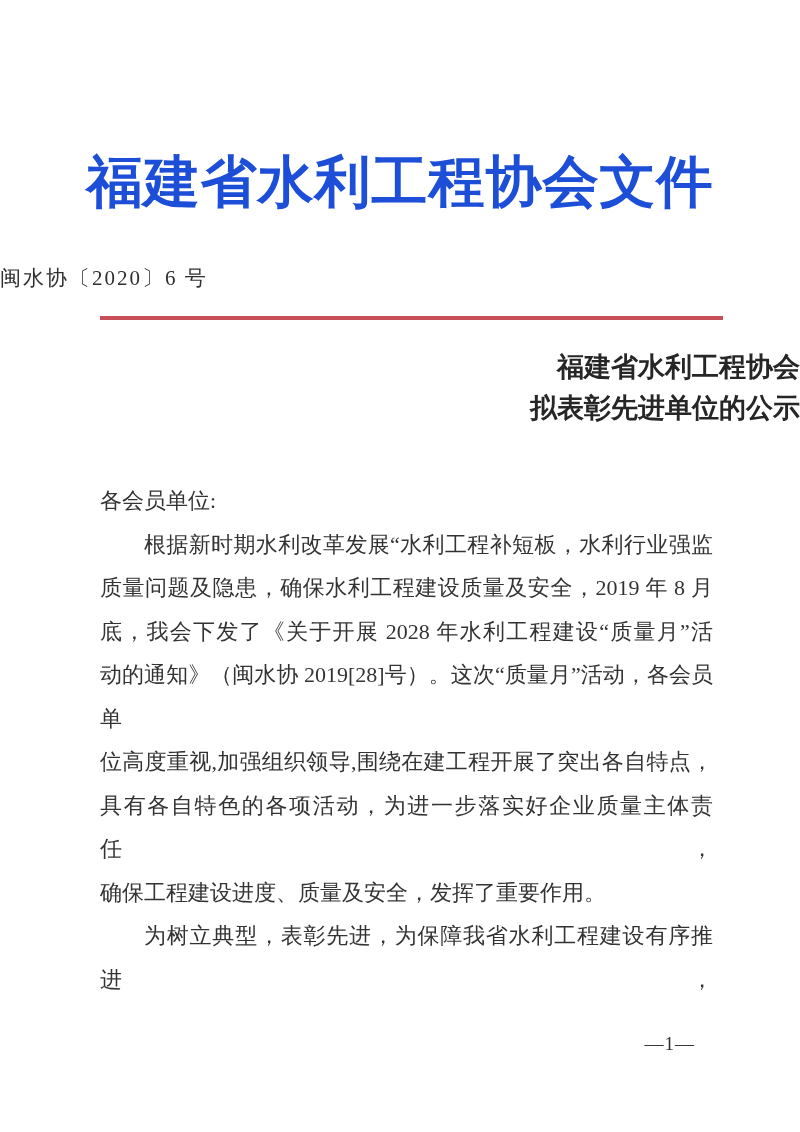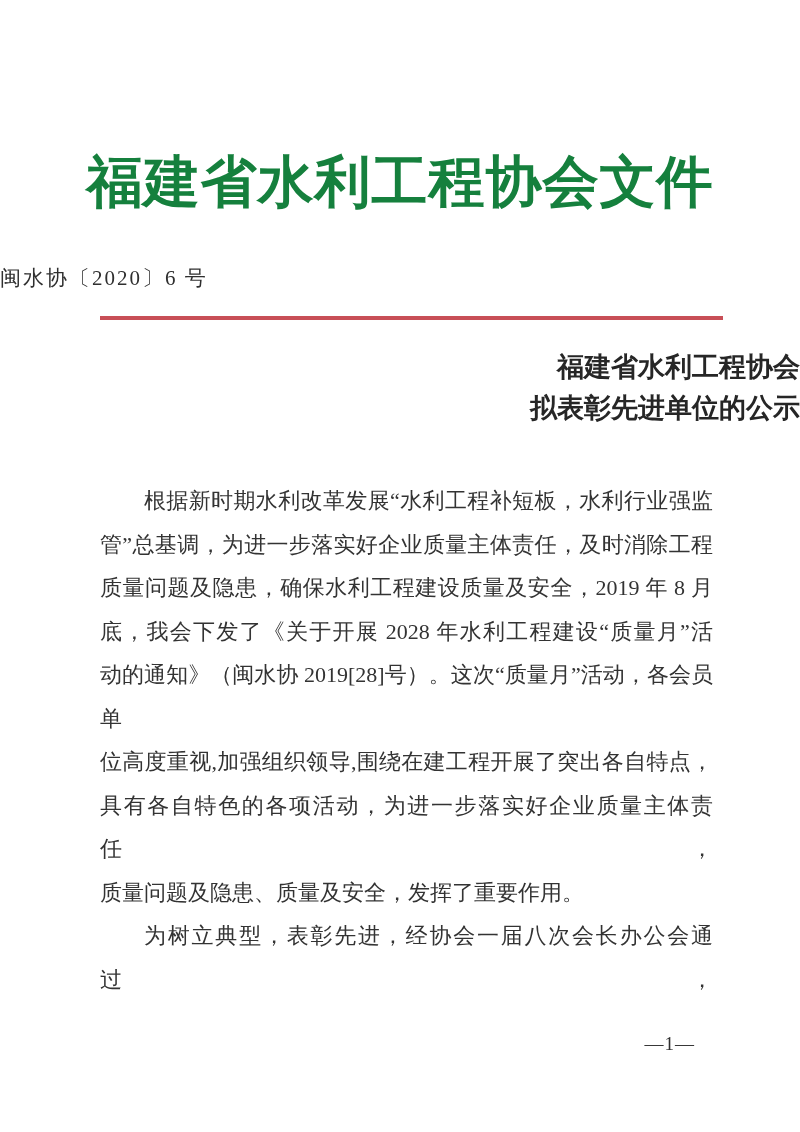--- a/index.html
+++ b/index.html
@@ -17,21 +17,21 @@
     font-family: "Liberation Serif", "DejaVu Serif", serif;
     color: #333333;
   }
   .header-title {
     margin-top: 141px;
     line-height: 82px;
     text-align: center;
     font-size: 56px;
     font-weight: bold;
     letter-spacing: 1px;
-    color: #15803d;
+    color: #1d4ed8;
     white-space: nowrap;
   }
   .doc-number {
     margin-top: 40px;
     line-height: 30px;
     text-align: left;
     font-size: 21px;
     letter-spacing: 2px;
     color: #2f2f2f;
   }
@@ -93,28 +93,28 @@
   <div class="doc-number">闽水协〔2020〕6 号</div>
 
   <div class="red-rule"></div>
 
   <div class="doc-title">
     <div class="title-line">福建省水利工程协会</div>
     <div class="title-line">拟表彰先进单位的公示</div>
   </div>
 
   <div class="body-text">
+    <div class="line ll">各会员单位:</div>
 
     <div class="line jl indent">根据新时期水利改革发展“水利工程补短板，水利行业强监</div>
-    <div class="line jl">管”总基调，为进一步落实好企业质量主体责任，及时消除工程</div>
     <div class="line jl">质量问题及隐患，确保水利工程建设质量及安全，2019 年 8 月</div>
     <div class="line jl">底，我会下发了《关于开展 2028 年水利工程建设“质量月”活</div>
     <div class="line jl">动的通知》（闽水协 2019[28]号）。这次“质量月”活动，各会员单</div>
     <div class="line jl">位高度重视,加强组织领导,围绕在建工程开展了突出各自特点，</div>
     <div class="line jl">具有各自特色的各项活动，为进一步落实好企业质量主体责任，</div>
-    <div class="line ll">质量问题及隐患、质量及安全，发挥了重要作用。</div>
+    <div class="line ll">确保工程建设进度、质量及安全，发挥了重要作用。</div>
 
-    <div class="line jl indent">为树立典型，表彰先进，经协会一届八次会长办公会通过，</div>
+    <div class="line jl indent">为树立典型，表彰先进，为保障我省水利工程建设有序推进，</div>
   </div>
 
   <div class="page-number">—1—</div>
 
 </div>
 
 </body></html>

